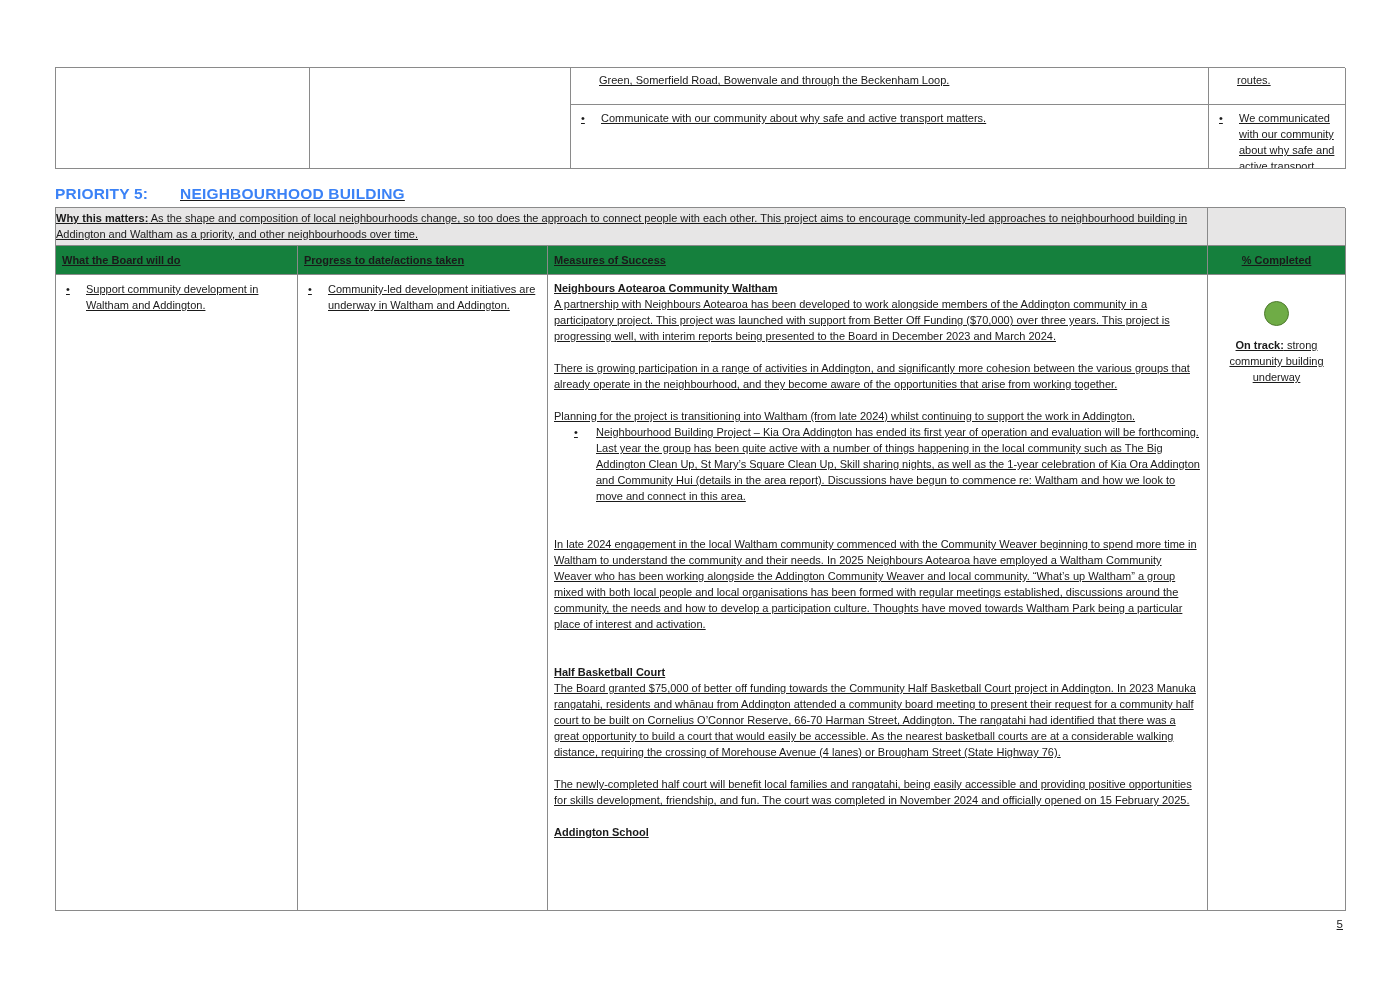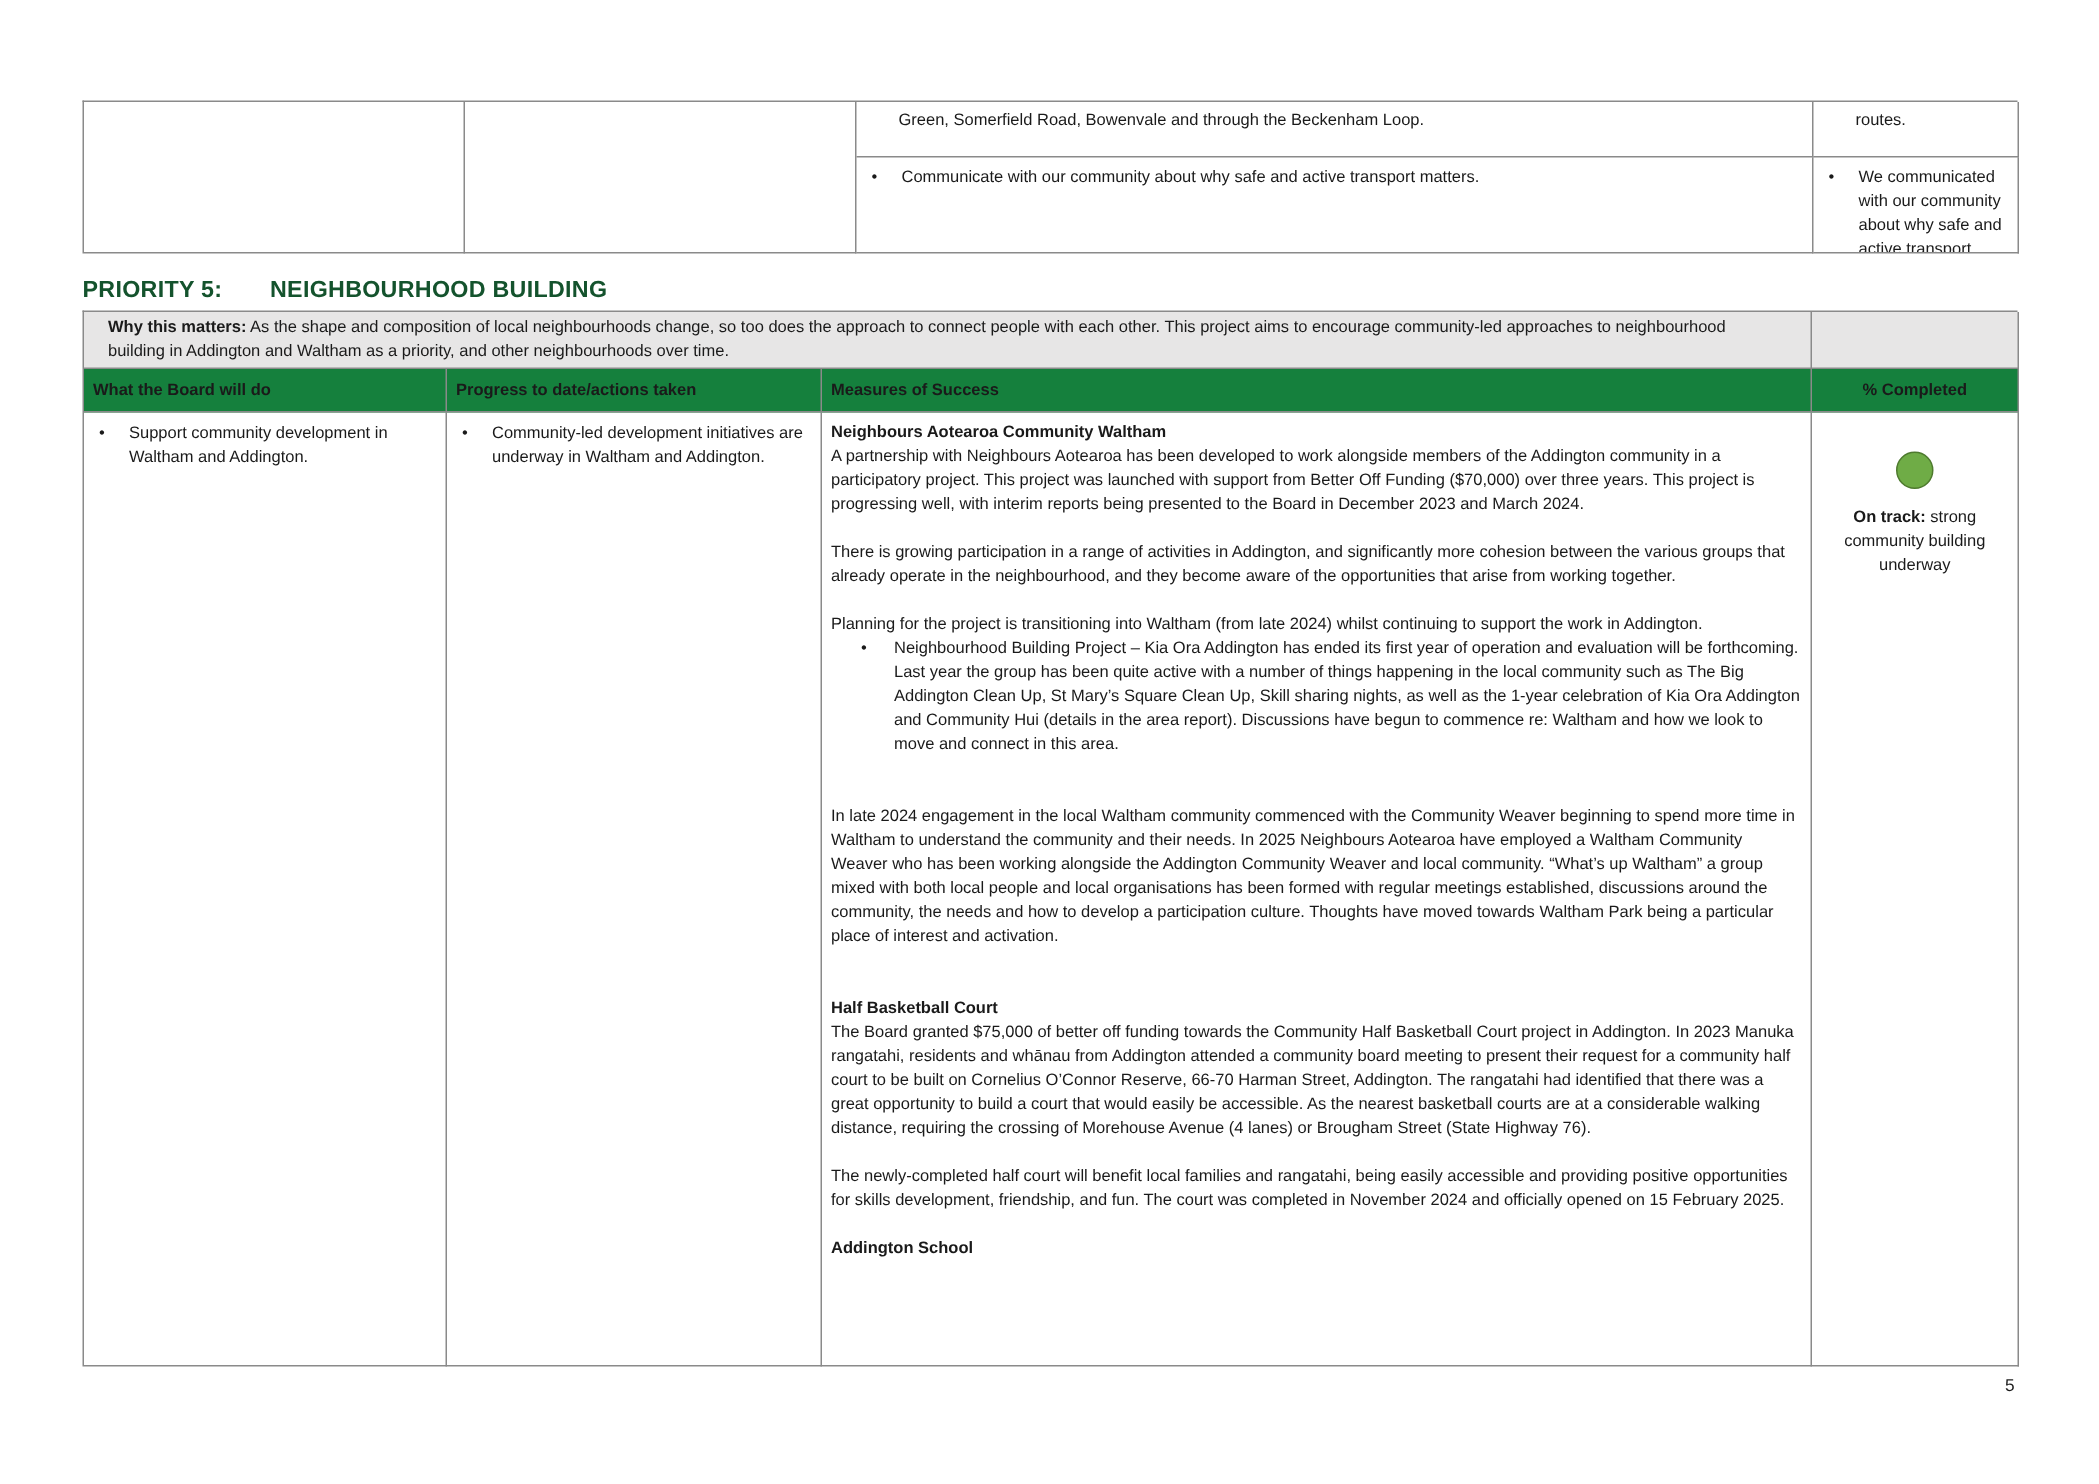--- a/index.html
+++ b/index.html
@@ -5,38 +5,38 @@
   * { margin:0; padding:0; box-sizing:border-box; }
   html,body { background:#ffffff; }
   body {
     width:1399px; height:989px;
     font-family:"Liberation Sans", sans-serif;
     color:#1a1a1a;
     font-size:11px;
     line-height:16px;
     overflow:hidden;
   }
-  .content { width:1290px; margin:0 0 0 55px; padding-top:67px; }
+  .content { width:1290px; margin:0 0 0 55px; padding-top:67px;text-decoration:underline; }
 
   
   .tbl { display:grid; border-left:1px solid #8a8a8a; border-top:1px solid #8a8a8a; width:1290px; }
   .cell { border-right:1px solid #8a8a8a; border-bottom:1px solid #8a8a8a; padding:4px 6px; overflow:hidden; }
 
   
   .top-table { grid-template-columns:254px 261px 638px 137px; grid-template-rows:37px 64px; }
   .cont-text { padding-left:22px; }
   .rowspan2 { grid-row:1 / 3; }
 
   
-  .heading { margin:17px 0 5px 0; color:#14532d; font-size:15.5px; font-weight:600; letter-spacing:0.2px; }
+  .heading { margin:17px 0 5px 0; color:#3b82f6; font-size:15.5px; font-weight:600; letter-spacing:0.2px; }
   .heading .hlabel { display:inline-block; width:125px; }
 
   
   .priority-table { grid-template-columns:242px 250px 660px 138px; }
-  .why-cell { grid-column:1 / 4; background:#e7e6e6; padding:3px 16px; line-height:15.5px; }
+  .why-cell { grid-column:1 / 4; background:#e7e6e6; padding:3px 0; line-height:15.5px; }
   .why-side { background:#e7e6e6; }
   .hdr { background:#15803d; font-weight:700; padding:6px 6px; }
   .hdr-center { text-align:center; }
   .body-cell { height:636px; padding:5px 6px; }
 
   
   .bullet-item { display:flex; margin:1px 0 0 4px; }
   .bullet-item .b { width:20px; flex:none; }
   .bullet-item .t { flex:1; }
 

